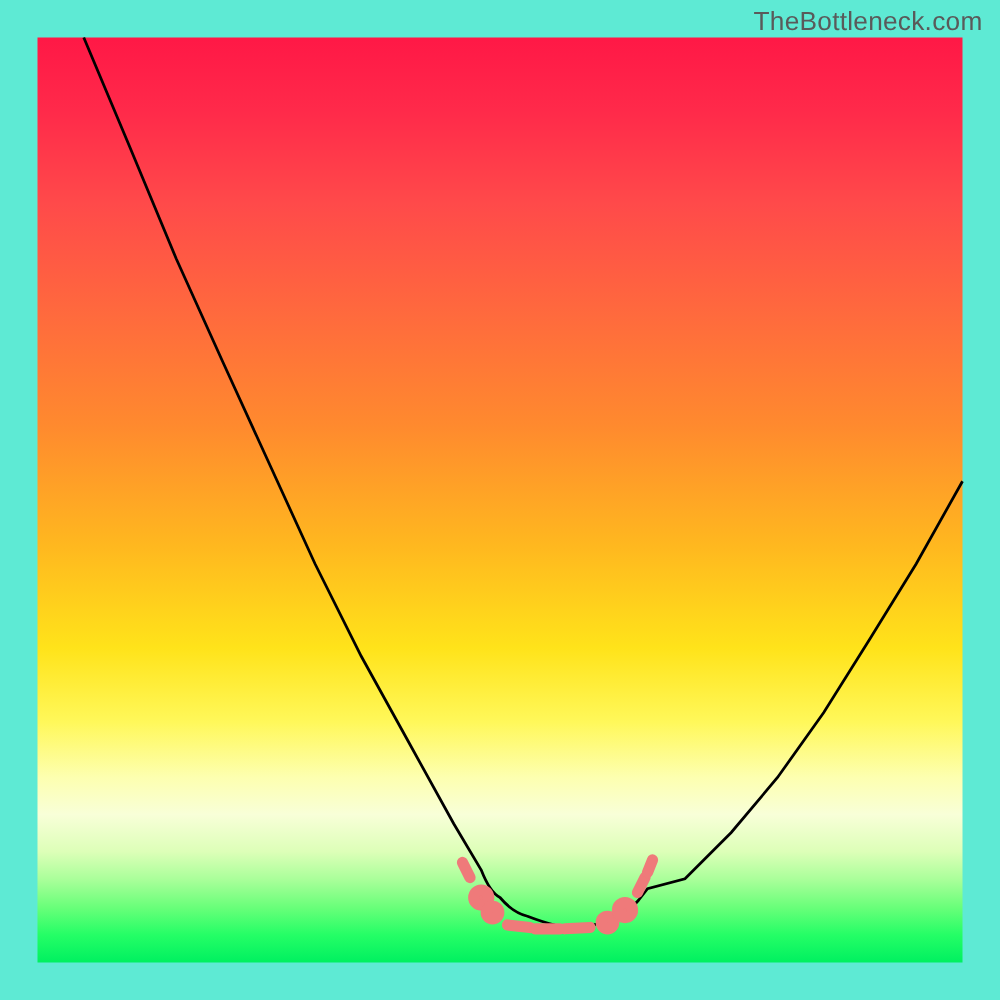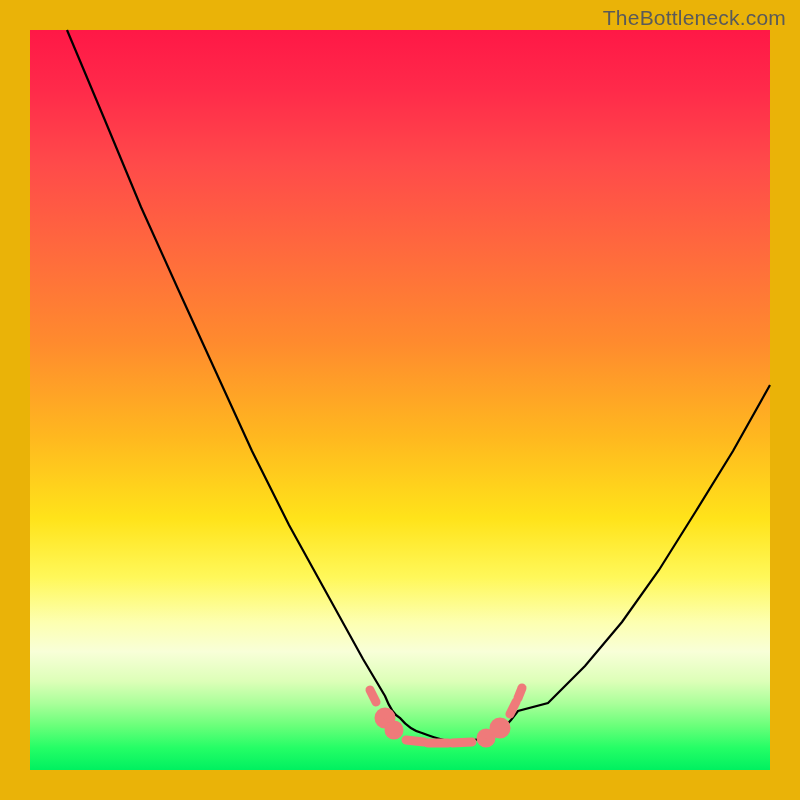--- a/index.html
+++ b/index.html
@@ -8,21 +8,21 @@
     width: 800px;
     height: 800px;
     overflow: hidden;
     background: #000;
     font-family: -apple-system, BlinkMacSystemFont, "Segoe UI", Arial, sans-serif;
   }
   .frame {
     position: relative;
     width: 800px;
     height: 800px;
-    background: #eab308;
+    background: #5eead4;
   }
   .plot {
     position: absolute;
     left: 30px;
     top: 30px;
     width: 740px;
     height: 740px;
     
     background: linear-gradient(
       to bottom,

